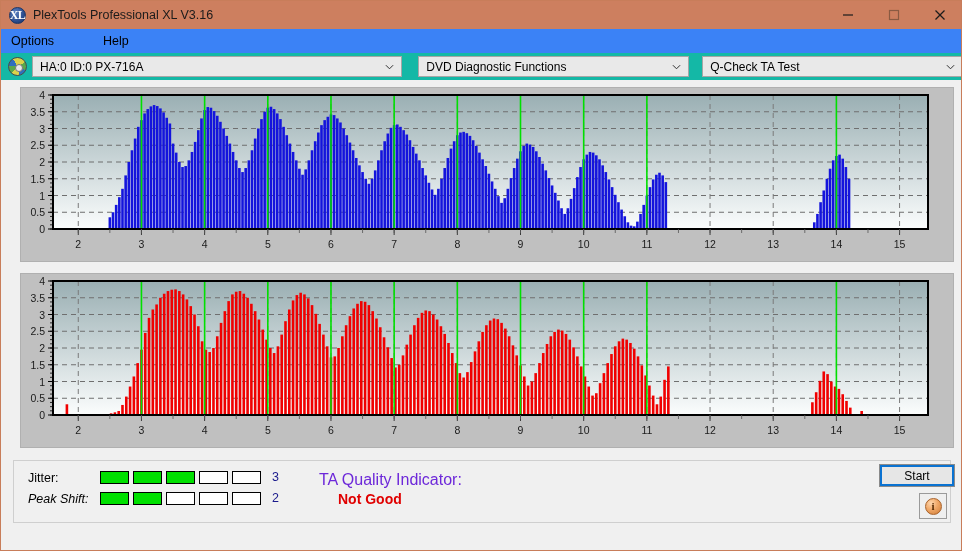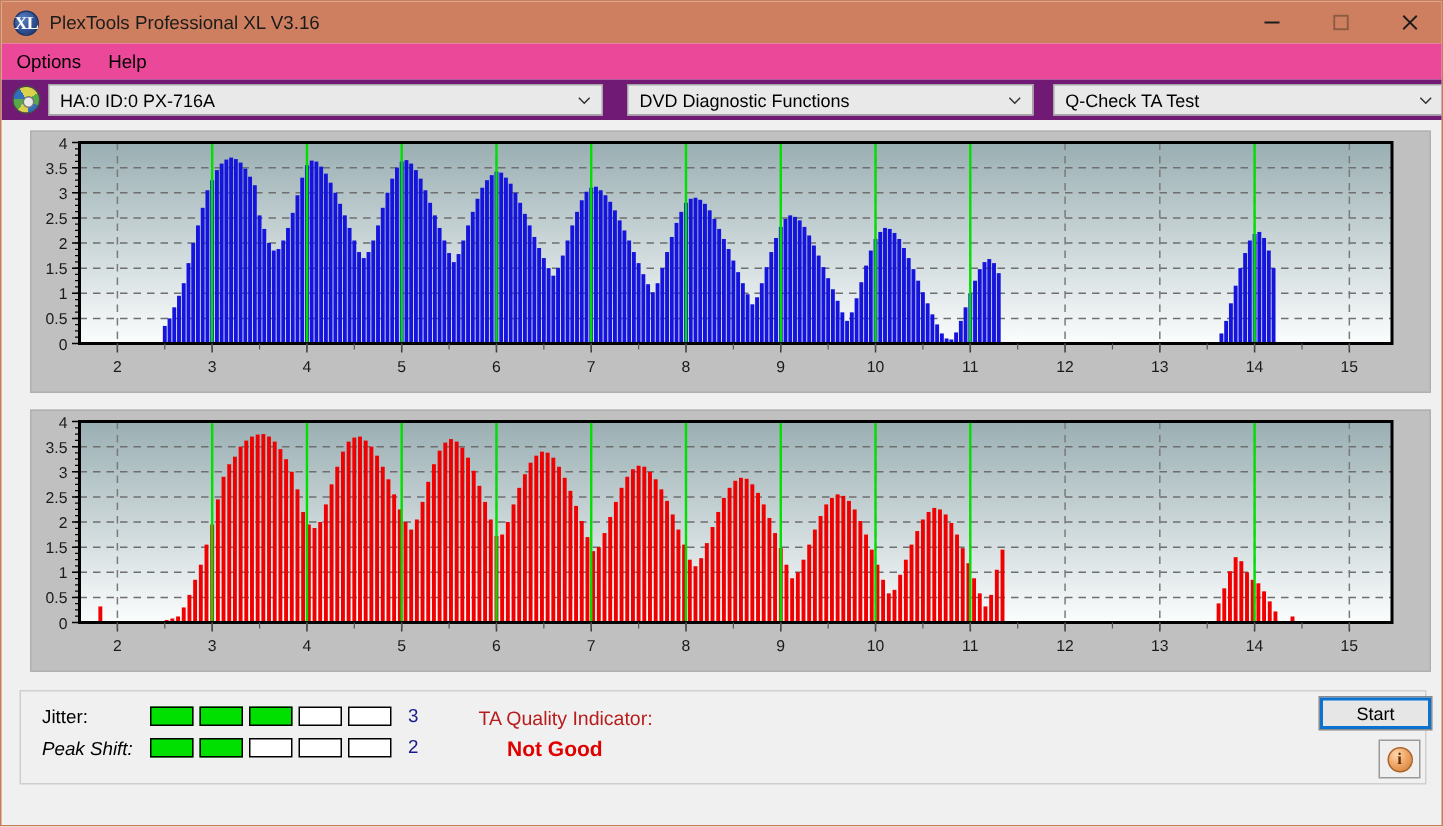--- a/index.html
+++ b/index.html
@@ -40,33 +40,34 @@
     width: 46px; height: 28px;
     display: flex; align-items: center; justify-content: center;
     color: #202020;
   }
   .wbtn svg { display: block; }
   #wbtns { position: absolute; right: 0; top: 0; display: flex; }
 
   
   #menubar {
     position: absolute; left: 0; top: 28px; width: 962px; height: 24px;
-    background: #ec4899;
+    background: #3b82f6;
     display: flex; align-items: center;
     padding-left: 7px;
+    gap: 31px;
   }
   .menu-item {
     font-size: 12.5px; color: #000; padding: 2px 9px 2px 3px;
     margin-right: 6px; white-space: nowrap;
   }
 
   
   #toolbar {
     position: absolute; left: 0; top: 52px; width: 962px; height: 27px;
-    background: #701a75;
+    background: #14b8a6;
     display: flex; align-items: center;
   }
   #drive-icon {
     width: 19px; height: 19px; margin-left: 7px; margin-right: 5px;
     border-radius: 50%;
     background:
       conic-gradient(from 20deg,
         #d9d24a 0deg 40deg,
         #59a84a 40deg 95deg,
         #2f6fbd 95deg 150deg,
@@ -130,21 +131,21 @@
     border: 1px solid #000; background: #ffffff;
   }
   .seg.on { background: #00e000; }
   .meter-val {
     position: absolute; font-size: 12.5px; color: #1a1a8c;
   }
   #val-jitter { left: 258px; top: 9px; }
   #val-peak   { left: 258px; top: 30px; }
   #ta-label {
     position: absolute; left: 305px; top: 10px;
-    font-size: 13px; color: #b91c1c; white-space: nowrap;
+    font-size: 16px; color: #6d28d9; white-space: nowrap;
   }
   #ta-value {
     position: absolute; left: 324px; top: 30px;
     font-size: 14px; font-weight: bold; color: #e00000; white-space: nowrap;
   }
   #start-btn {
     position: absolute; left: 865px; top: 3px;
     width: 76px; height: 23px;
     background: #e6e6e6;
     border: 1px solid #8a8a8a;

